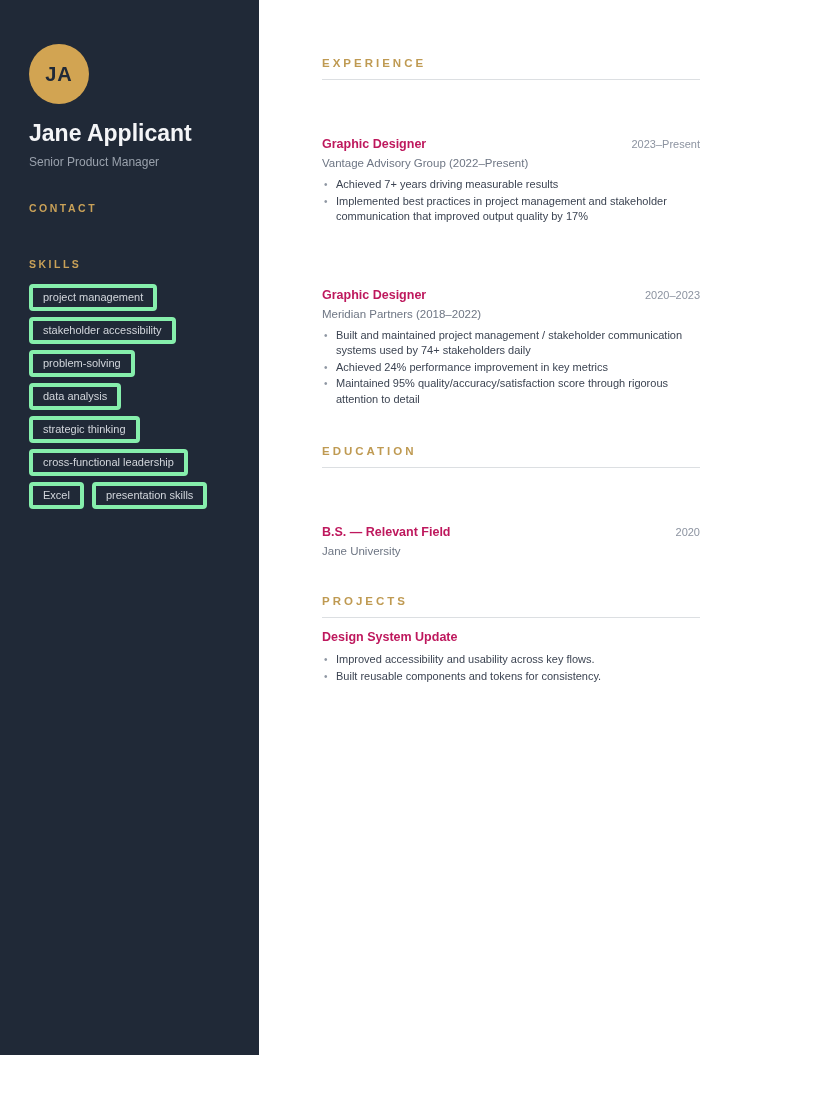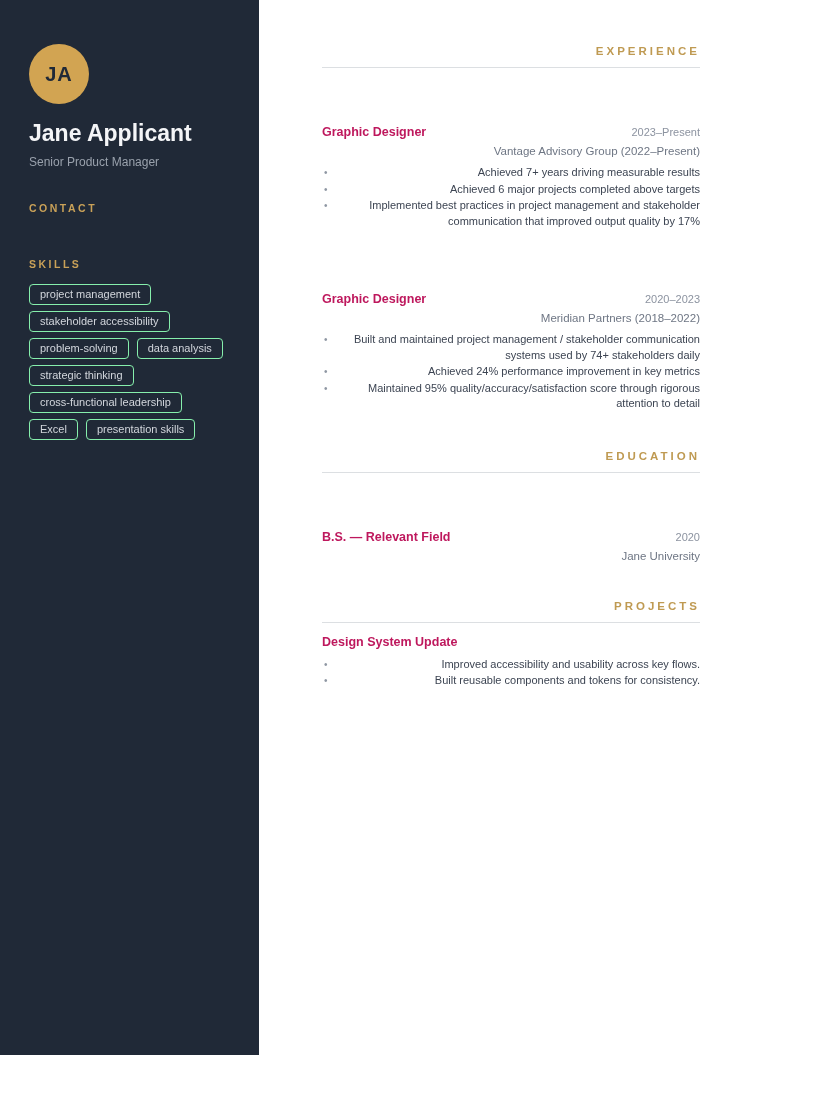--- a/index.html
+++ b/index.html
@@ -29,31 +29,30 @@
     color: #f4f5f7; font-size: 23px; font-weight: bold; line-height: 27px;
   }
   .subtitle { margin-top: 8px; color: #99a1ac; font-size: 12px; }
   .side-heading {
     color: #c9a158; font-size: 10.5px; font-weight: bold; letter-spacing: 2.5px;
   }
   .side-heading.contact { margin-top: 33px; }
   .side-heading.skills  { margin-top: 44px; }
   .tags { margin-top: 14px; display: flex; flex-wrap: wrap; gap: 6px 8px; }
   .tag {
-    border: 1px solid #86efac; border-radius: 4px;
+    border: 4px solid #86efac; border-radius: 4px;
     padding: 3px 10px 4px 10px;
     font-size: 11px; color: #d2d6dc; white-space: nowrap;
   }
 
   
   .main {
-    position: absolute; left: 287px; top: 0;
+    position: absolute; left: 287px; top: 12px;
     width: 449px;
     padding: 45px 36px 0 35px;
-    text-align: right;
   }
   .section + .section { margin-top: 38px; }
   .section-heading {
     margin: 0;
     color: #bf9a52; font-size: 11.5px; font-weight: bold; letter-spacing: 3px;
     padding-bottom: 10px; border-bottom: 1px solid #dcdfe2;
   }
   .entry { margin-top: 12px; }
   .entry + .entry { margin-top: 18px; }
   .entry-header { display: flex; justify-content: space-between; align-items: baseline; }
@@ -104,21 +103,20 @@
       <h2 class="section-heading">EXPERIENCE</h2>
 
       <article class="entry">
         <div class="entry-header">
           <span class="entry-title">Graphic Designer</span>
           <span class="entry-dates">2023–Present</span>
         </div>
         <div class="company">Vantage Advisory Group (2022–Present)</div>
         <ul class="bullets">
           <li>Achieved 7+ years driving measurable results</li>
-          <li>Achieved 6 major projects completed above targets</li>
           <li>Implemented best practices in project management and stakeholder communication that improved output quality by 17%</li>
         </ul>
       </article>
 
       <article class="entry">
         <div class="entry-header">
           <span class="entry-title">Graphic Designer</span>
           <span class="entry-dates">2020–2023</span>
         </div>
         <div class="company">Meridian Partners (2018–2022)</div>

